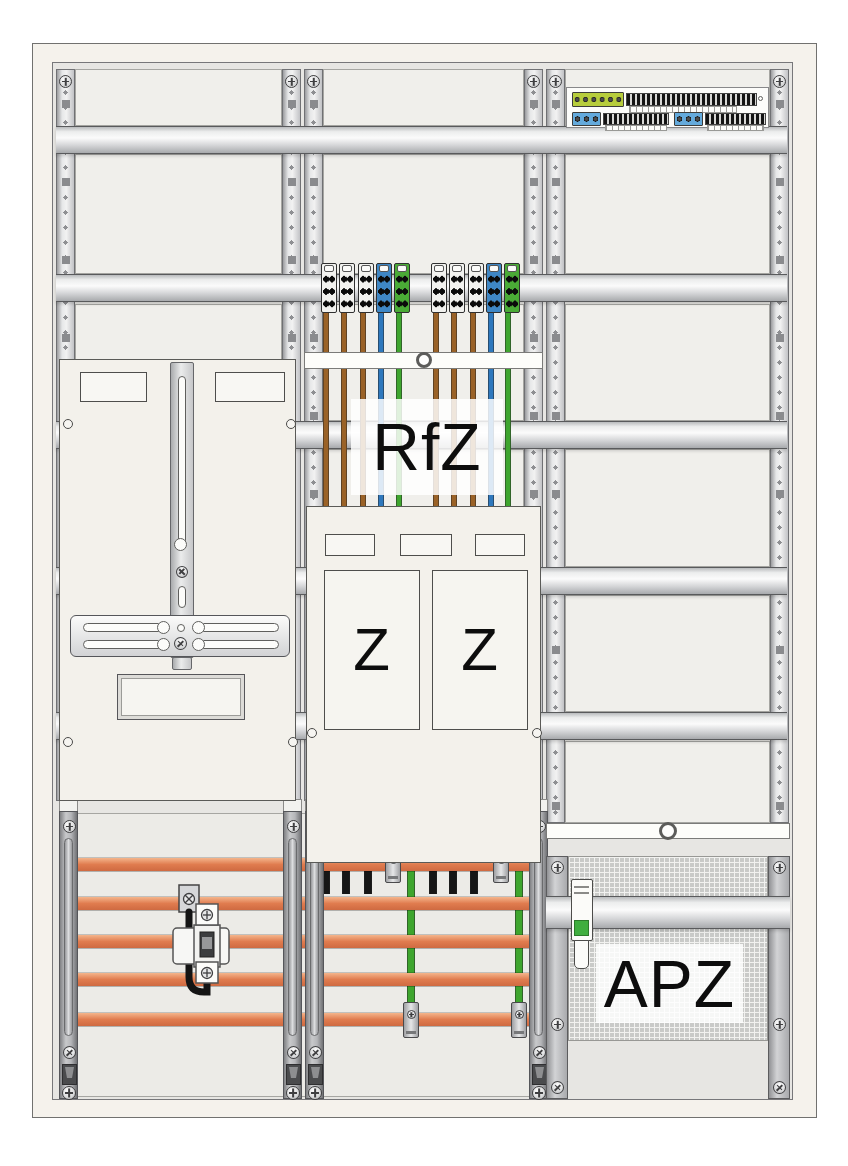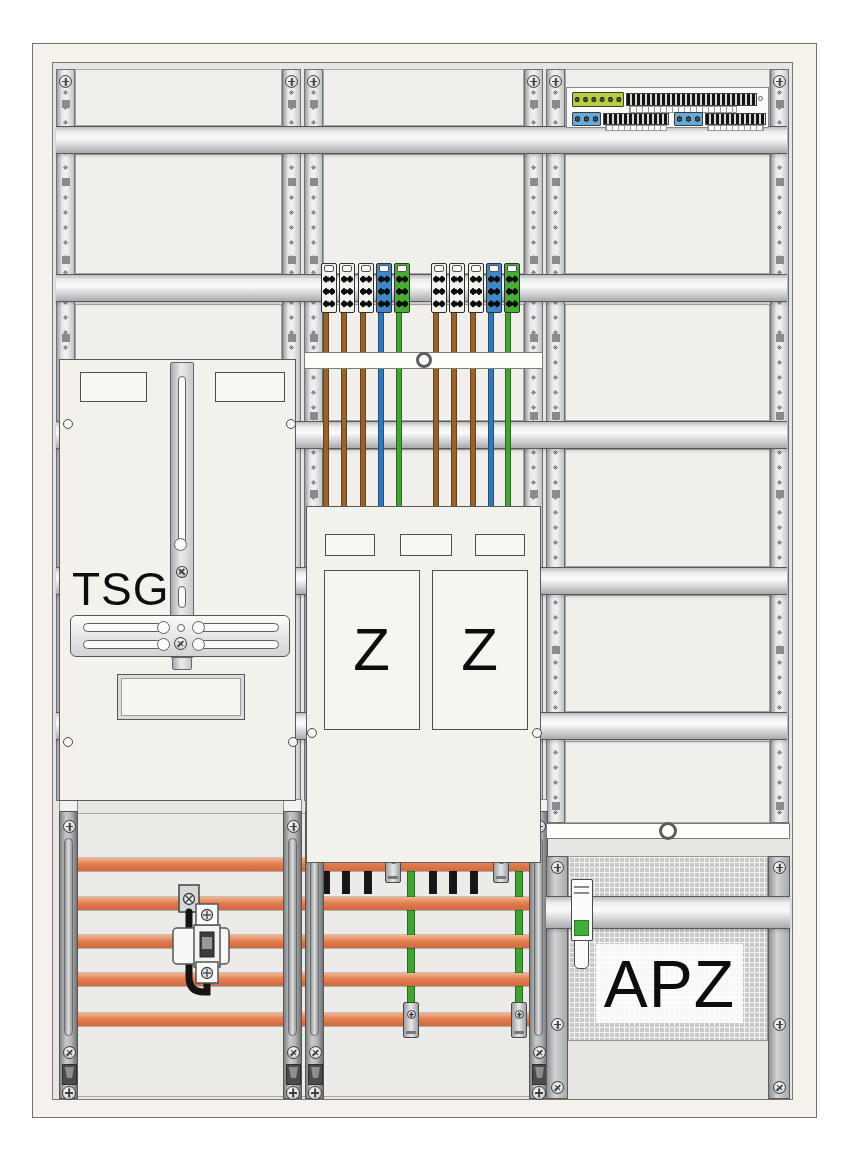--- a/index.html
+++ b/index.html
@@ -301,40 +301,42 @@
         <div class="abs bslot" style="left:128px;top:24px;width:80px;height:9px;"></div>
         <div class="abs rhole" style="left:86px;top:5px;width:13px;height:13px;"></div>
         <div class="abs rhole" style="left:86px;top:22px;width:13px;height:13px;"></div>
         <div class="abs rhole" style="left:121px;top:5px;width:13px;height:13px;"></div>
         <div class="abs rhole" style="left:121px;top:22px;width:13px;height:13px;"></div>
         <div class="abs rhole" style="left:106px;top:8px;width:8px;height:8px;"></div>
         <div class="abs screw x45" style="left:103px;top:21px;width:13px;height:13px;"></div>
       </div>
       <div class="abs bracket" style="left:112px;top:297px;width:20px;height:13px;"></div>
 
-      <div class="abs biglabel" style="left:12px;top:206px;font-size:46px;">TSG</div>
       <div class="abs plate" style="left:57px;top:314px;width:128px;height:46px;">
           <div class="plate-in"></div>
         </div>
     </div>
 
     <div class="abs panel" style="left:253px;top:443px;width:235px;height:357px;">
       <div class="abs cutout" style="left:18px;top:27px;width:50px;height:22px;"></div>
       <div class="abs cutout" style="left:93px;top:27px;width:52px;height:22px;"></div>
       <div class="abs cutout" style="left:168px;top:27px;width:50px;height:22px;"></div>
       <div class="abs meter" style="left:17px;top:63px;width:96px;height:160px;">
         <span class="biglabel" style="font-size:60px;">Z</span>
       </div>
       <div class="abs meter" style="left:125px;top:63px;width:96px;height:160px;">
         <span class="biglabel" style="font-size:60px;">Z</span>
       </div>
       <div class="abs hole" style="left:0px;top:221px;width:10px;height:10px;"></div>
       <div class="abs hole" style="left:225px;top:221px;width:10px;height:10px;"></div>
     </div>
 
+    <div class="abs labelbox" style="left:298px;top:336px;width:152px;height:96px;">
+      <span class="biglabel" style="font-size:66px;">RfZ</span>
+    </div>
 
     <div class="abs whitepanel" style="left:513px;top:24px;width:203px;height:41px;">
       <div class="abs cblock bscrews6" style="left:5px;top:4px;width:52px;height:15px;background-color:var(--c-pe_rail_green,#b7cd3c);"></div>
       <div class="abs kstrip" style="left:59px;top:5px;width:131px;height:13px;"></div>
       <div class="abs rhole" style="left:191px;top:8px;width:5px;height:5px;"></div>
       <div class="abs comb" style="left:62px;top:18px;width:108px;height:7px;"></div>
       <div class="abs cblock bscrews3" style="left:5px;top:24px;width:29px;height:14px;background-color:var(--c-n_rail_blue,#64aadc);"></div>
       <div class="abs kstrip" style="left:36px;top:25px;width:66px;height:12px;"></div>
       <div class="abs cblock bscrews3" style="left:107px;top:24px;width:29px;height:14px;background-color:var(--c-n_rail_blue,#64aadc);"></div>
       <div class="abs kstrip" style="left:138px;top:25px;width:61px;height:12px;"></div>

